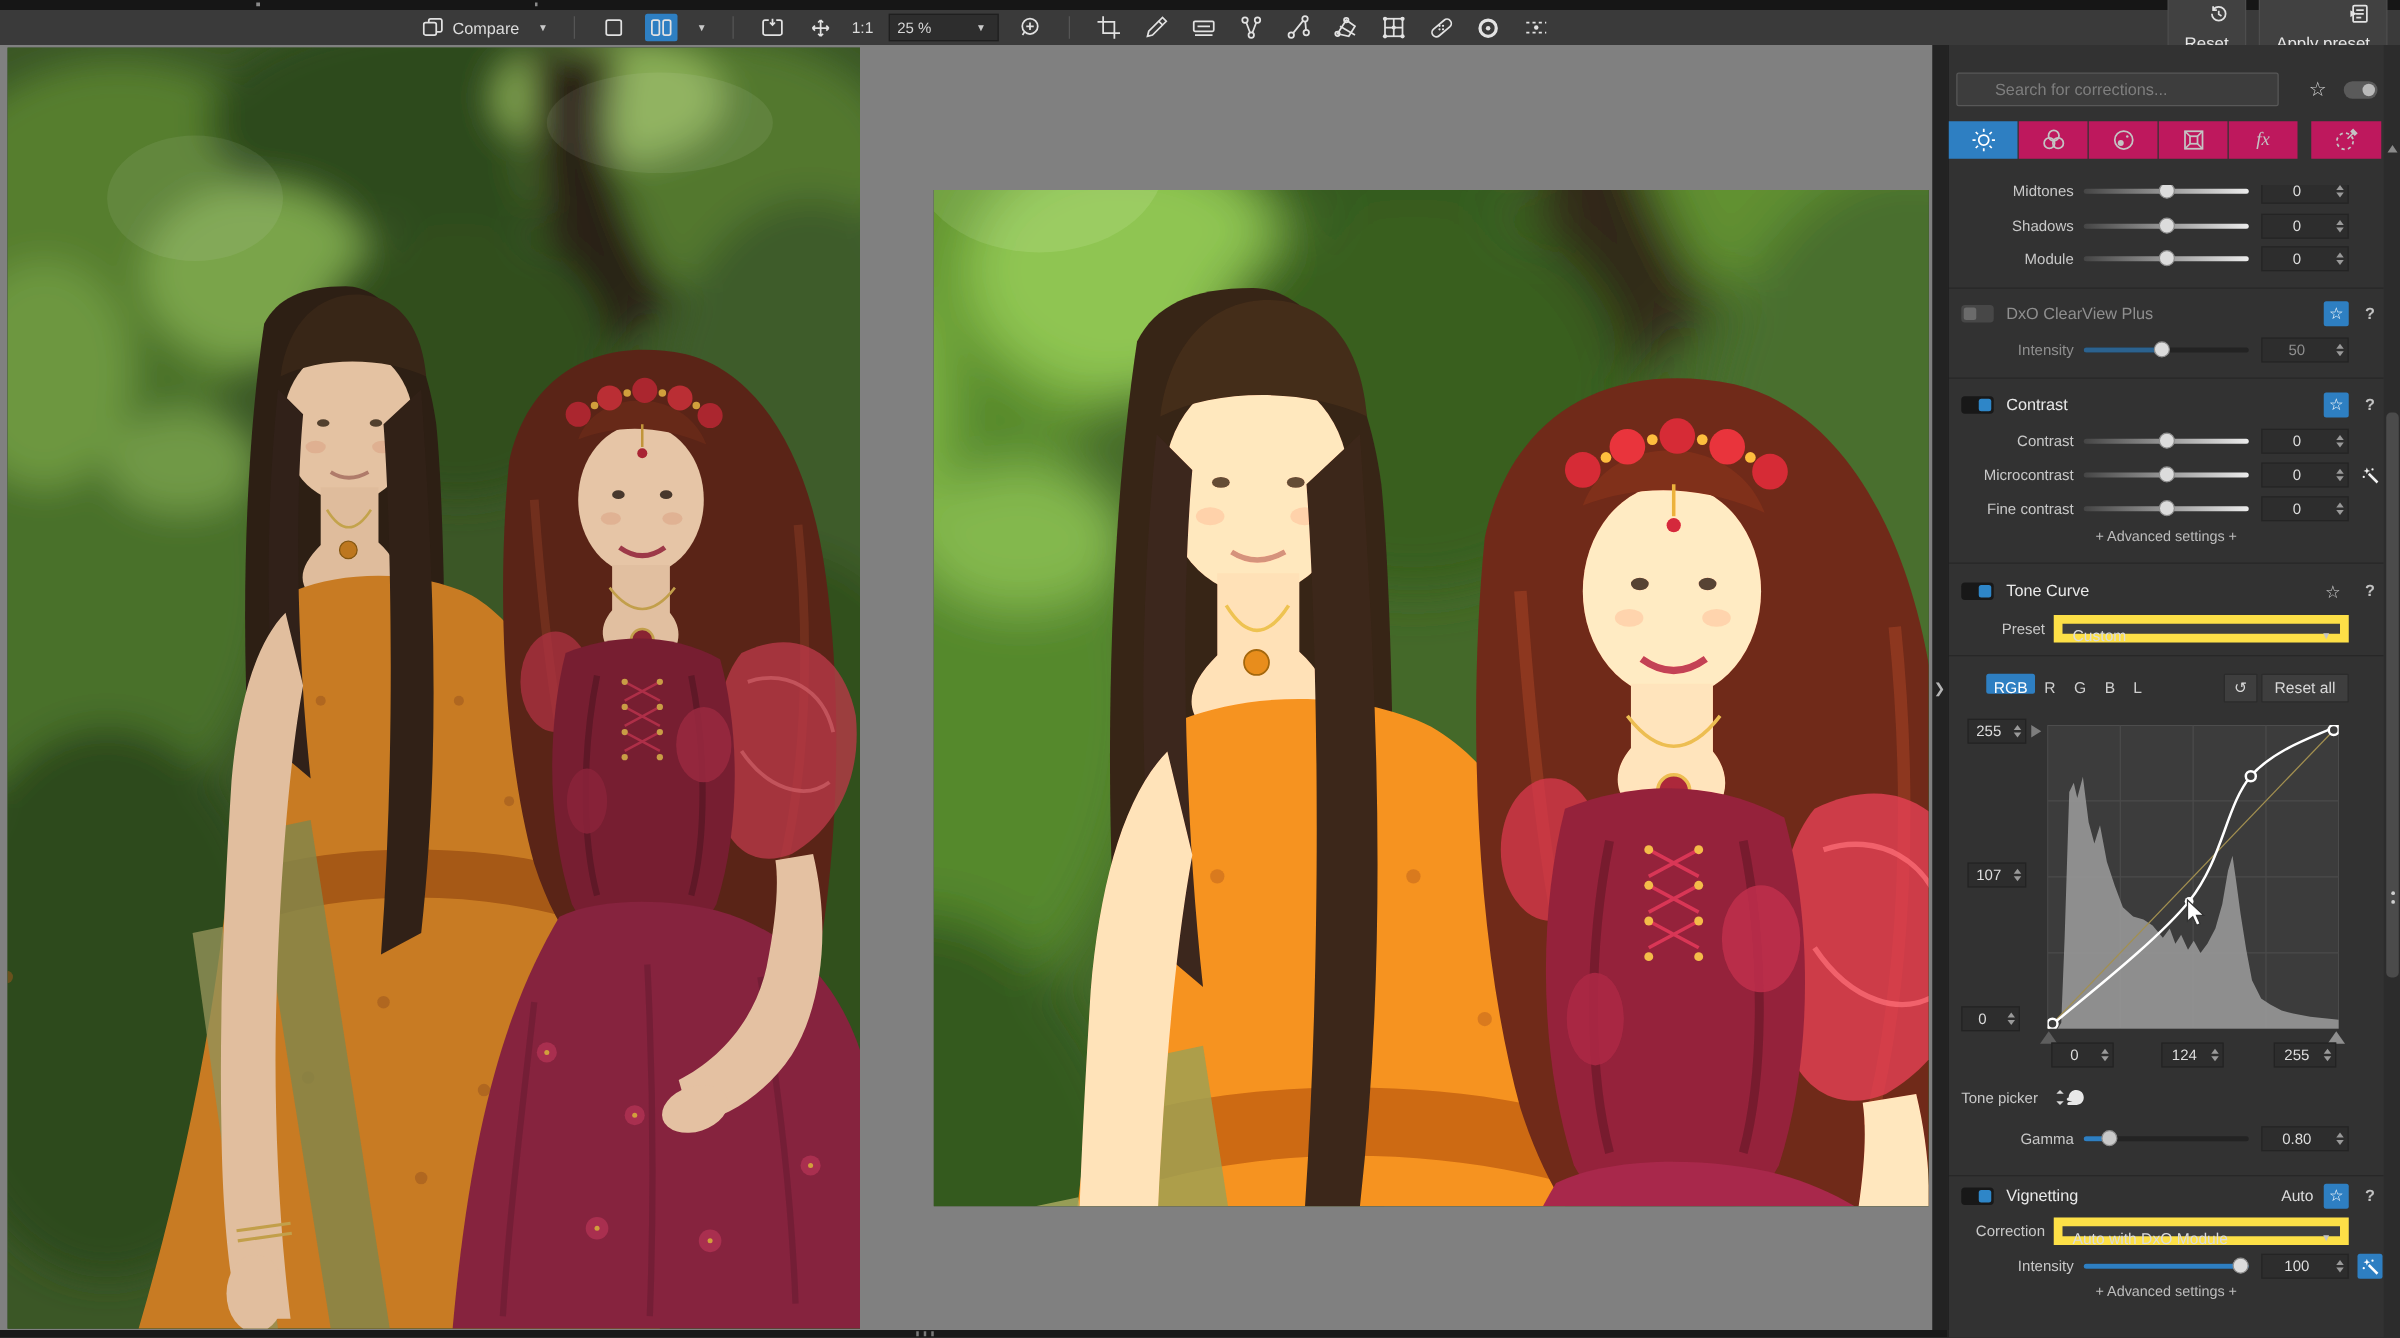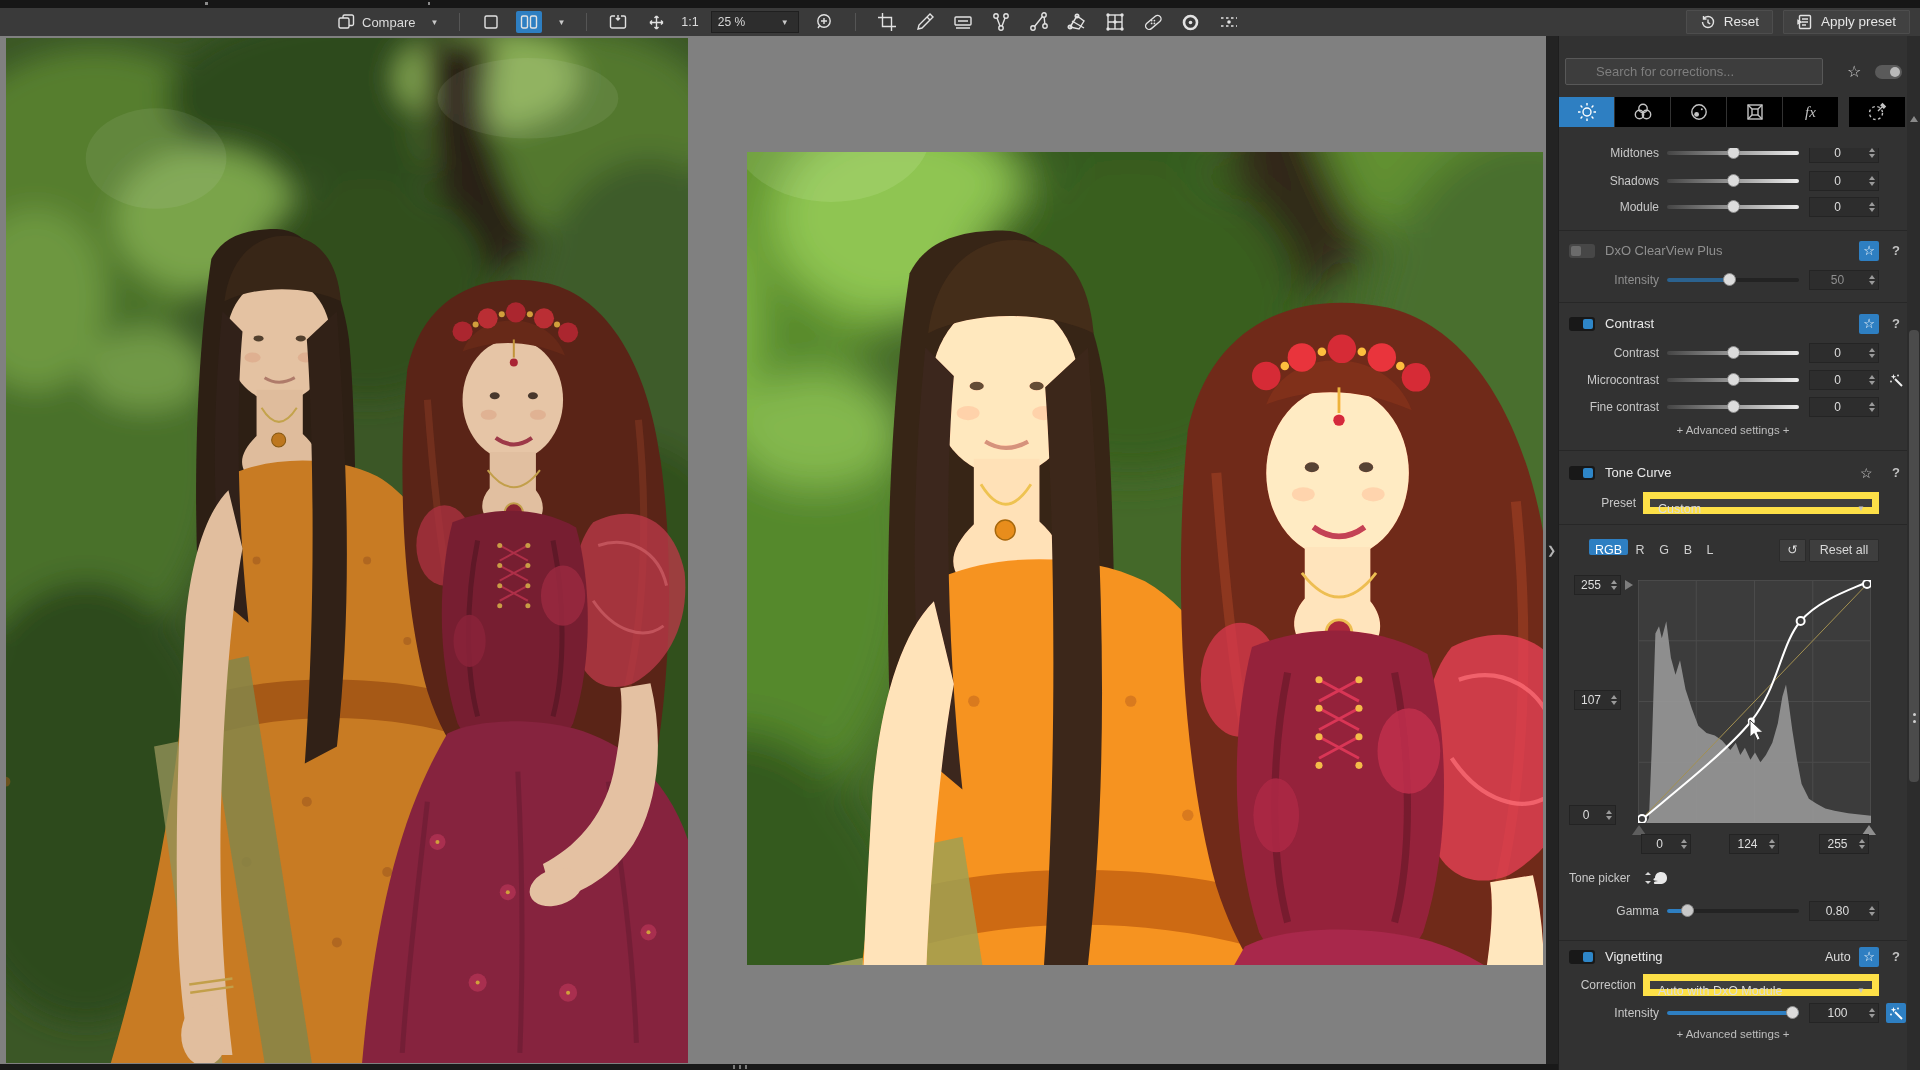--- a/index.html
+++ b/index.html
@@ -13,22 +13,22 @@
   .tb-spacer{width:338px;flex:0 0 auto;}
   .tb-group{display:flex;align-items:center;gap:12px;}
   .tb-sep{width:1px;height:18px;background:#555;margin:0 6px;flex:0 0 auto;}
   .tb-btn{display:flex;align-items:center;gap:7px;cursor:default;}
   .tb-iconbtn{width:26px;height:22px;display:flex;align-items:center;justify-content:center;border-radius:2px;}
   .tb-iconbtn.active{background:#2e7fc2;}
   .tb-chev{font-size:8px;color:#c9c9c9;padding:0 3px;}
   .zoom-box{display:flex;align-items:center;justify-content:space-between;width:74px;height:20px;
             background:#2d2d2d;border:1px solid #1f1f1f;padding:0 6px;color:#d6d6d6;font-size:12px;}
   .tb-right{margin-left:auto;display:flex;align-items:center;gap:10px;margin-right:10px;}
-  .tb-push{display:flex;align-items:flex-start;gap:8px;background:#414141;border:1px solid #4d4d4d;
-           padding:3px 13px;color:#e6e6e6;font-size:13.5px;border-radius:1px;}
+  .tb-push{display:flex;align-items:flex-end;gap:8px;background:#414141;border:1px solid #4d4d4d;
+           padding:3px 13px;color:#e6e6e6;font-size:13.5px;border-radius:1px;flex-direction:column;}
   .ticon{stroke:#e2e2e2;fill:none;stroke-width:1.4;}
   
   .canvas{position:absolute;left:0;top:36px;width:1546px;height:1028px;background:#808080;}
   .photo{position:absolute;overflow:hidden;background:#2f4a1e;}
   .photo svg{display:block;width:100%;height:100%;}
   .photo-left{left:6px;top:2px;width:682px;height:1025px;}
   .photo-left svg{filter:brightness(.97) saturate(.98);}
   .photo-right{left:747px;top:116px;width:796px;height:813px;}
   .photo-right svg{filter:brightness(1.16) saturate(1.06);}
   .collapse-strip{position:absolute;left:1546px;top:36px;width:12px;height:1028px;background:#232323;}
@@ -41,21 +41,21 @@
   .search-row{position:absolute;left:0;top:18px;width:362px;height:32px;}
   .search-input{position:absolute;left:6px;top:4px;width:258px;height:27px;background:#3d3d3d;
                 border:1px solid #585858;border-radius:2px;color:#cfcfcf;font-size:13px;
                 padding:0 8px 0 30px;box-sizing:border-box;outline:none;}
   .search-input::placeholder{color:#7e7e7e;}
   .search-ic{position:absolute;left:14px;top:11px;}
   .fav-star{position:absolute;left:288px;top:8px;color:#d0d0d0;font-size:16px;}
   .mini-toggle{position:absolute;left:316px;top:11px;width:27px;height:14px;background:#5a5a5a;border-radius:7px;}
   .mini-toggle i{position:absolute;right:2px;top:2px;width:10px;height:10px;border-radius:50%;background:#b9b9b9;}
   .tabs{position:absolute;left:0;top:61px;height:30px;width:362px;}
-  .tab{position:absolute;top:0;width:55px;height:30px;background:#000000;display:flex;align-items:center;
+  .tab{position:absolute;top:0;width:55px;height:30px;background:#be185d;display:flex;align-items:center;
        justify-content:center;color:#c4c4c4;}
   .tab.active{background:#2e7fc2;color:#fff;}
   .tab svg{stroke:currentColor;fill:none;stroke-width:1.4;}
   .fx-txt{font-style:italic;font-size:15px;font-family:"Liberation Serif",serif;}
   
   .palette-scroll{position:absolute;left:0;top:112px;width:348px;height:922px;overflow:hidden;}
   .sep{position:absolute;left:0;width:348px;height:1px;background:#272727;}
   .row{position:absolute;left:0;width:348px;height:22px;}
   .rlabel{position:absolute;left:0;top:0;width:100px;text-align:right;line-height:22px;color:#c8c8c8;}
   .dim .rlabel,.dim .hdr-title,.dim .vnum{color:#8f8f8f;}

